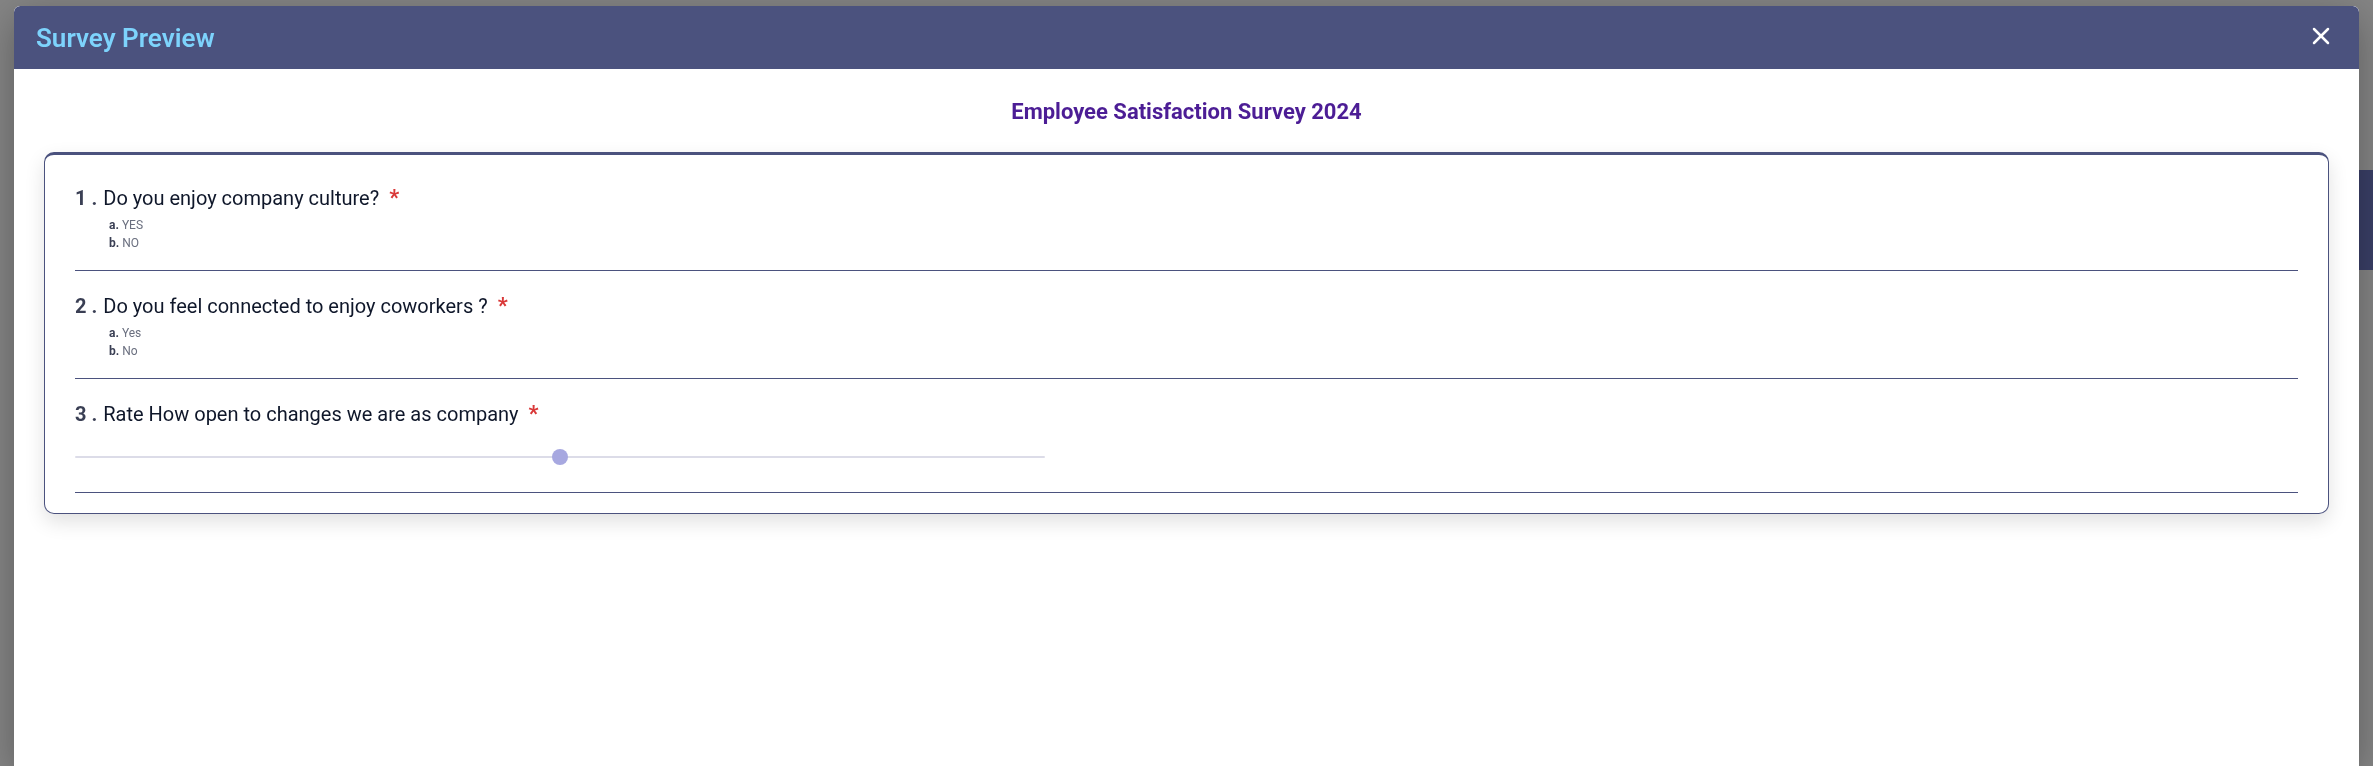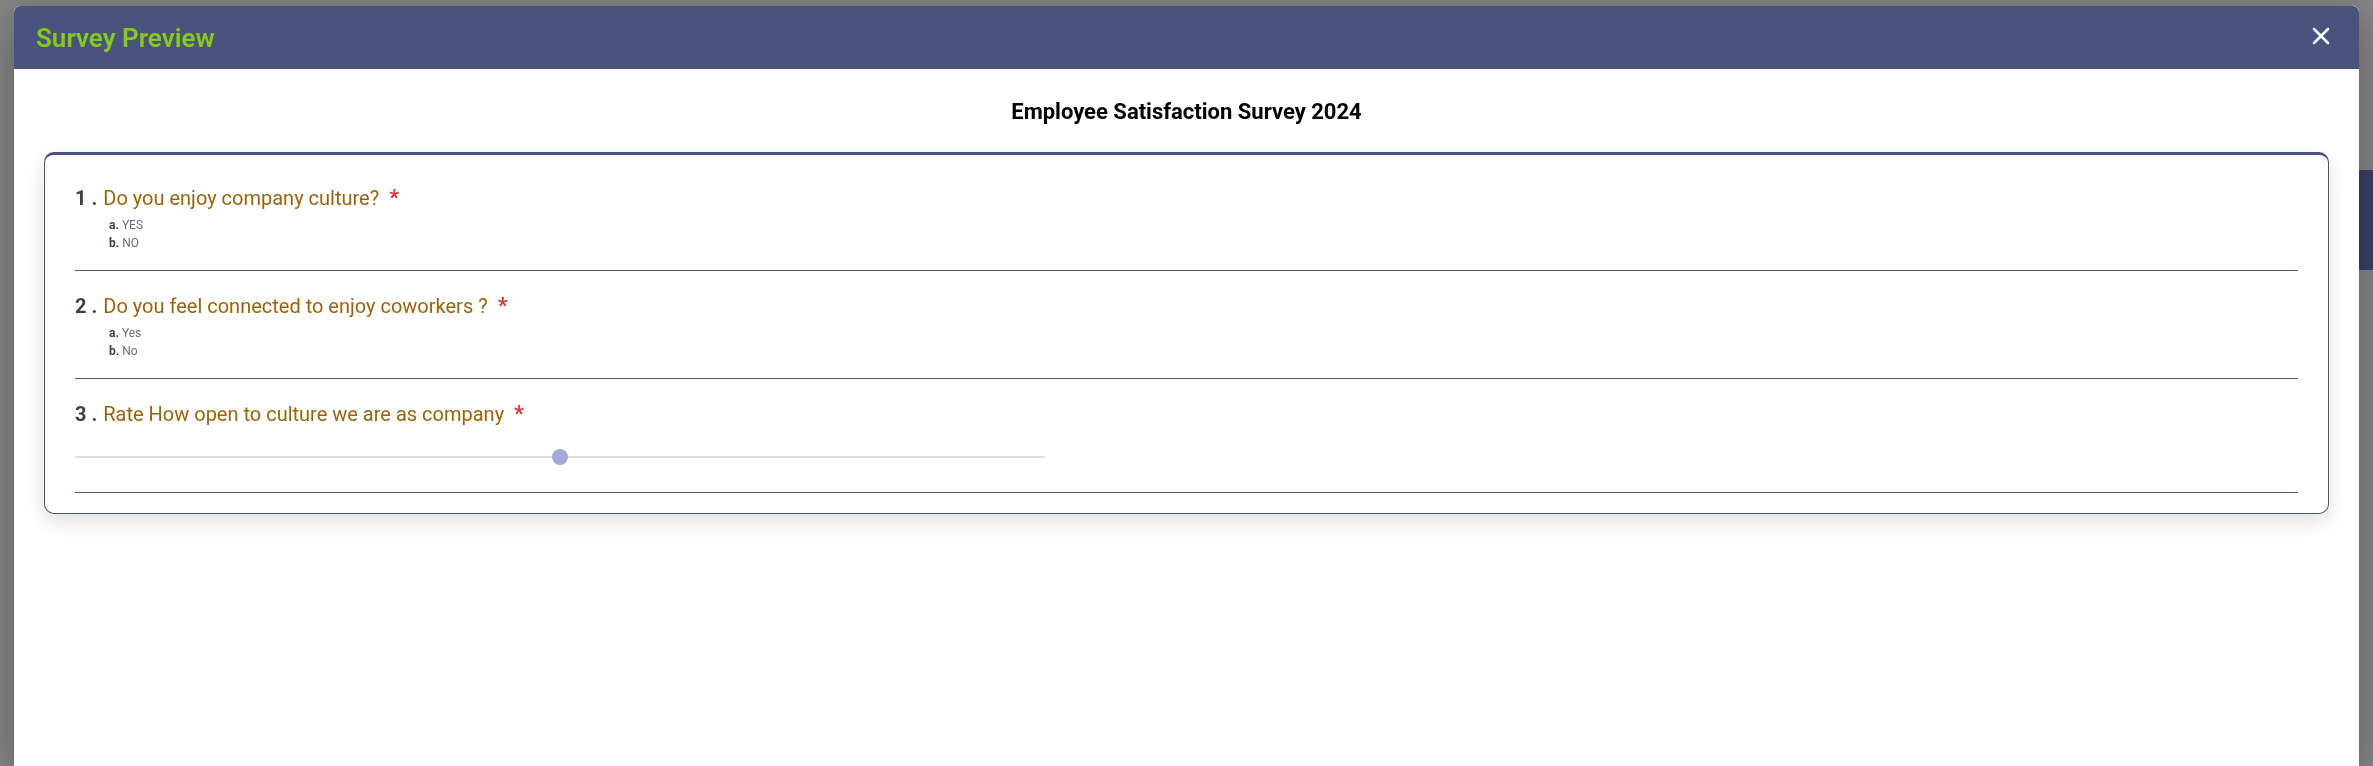--- a/index.html
+++ b/index.html
@@ -35,21 +35,21 @@
       background: #ffffff;
       border-radius: 6px 6px 0 0;
       box-shadow: 0 10px 40px rgba(0,0,0,0.3);
       display: flex;
       flex-direction: column;
       overflow: hidden;
     }
 
     .modal-header {
       background: #4b527e;
-      color: #84cc16;
+      color: #7dd3fc;
       padding: 14px 22px;
       display: flex;
       align-items: center;
       justify-content: space-between;
       border-radius: 6px 6px 0 0;
     }
 
     .modal-title {
       font-size: 26px;
       font-weight: 600;
@@ -73,21 +73,21 @@
     .modal-body {
       flex: 1;
       padding: 30px 0 0 0;
       overflow: auto;
     }
 
     .survey-title {
       text-align: center;
       font-size: 22px;
       font-weight: 700;
-      color: #000000;
+      color: #4c1d95;
       margin-bottom: 28px;
     }
 
     .survey-card {
       margin: 0 30px;
       border: 1px solid #4b527e;
       border-top: 3px solid #4b527e;
       border-radius: 10px;
       padding: 30px 30px 20px 30px;
       box-shadow: 0 8px 20px rgba(0,0,0,0.12);
@@ -106,21 +106,21 @@
       margin-bottom: 6px;
     }
 
     .question-num {
       font-weight: 700;
       color: #3a3f54;
       white-space: nowrap;
     }
 
     .question-text {
-      color: #a16207;
+      color: #0f172a;
     }
 
     .required {
       color: #d93838;
       font-weight: 700;
       font-size: 22px;
       margin-left: 4px;
     }
 
     .options {
@@ -240,21 +240,21 @@
             <span class="option-text">No</span>
           </div>
         </div>
       </div>
 
       <hr class="divider">
 
       <div class="question-block">
         <div class="question-line">
           <span class="question-num">3 .</span>
-          <span class="question-text">Rate How open to culture we are as company</span>
+          <span class="question-text">Rate How open to changes we are as company</span>
           <span class="required">*</span>
         </div>
         <div class="slider-wrap">
           <div class="slider">
             <div class="slider-track"></div>
             <div class="slider-thumb" style="left:50%"></div>
           </div>
         </div>
       </div>
 

